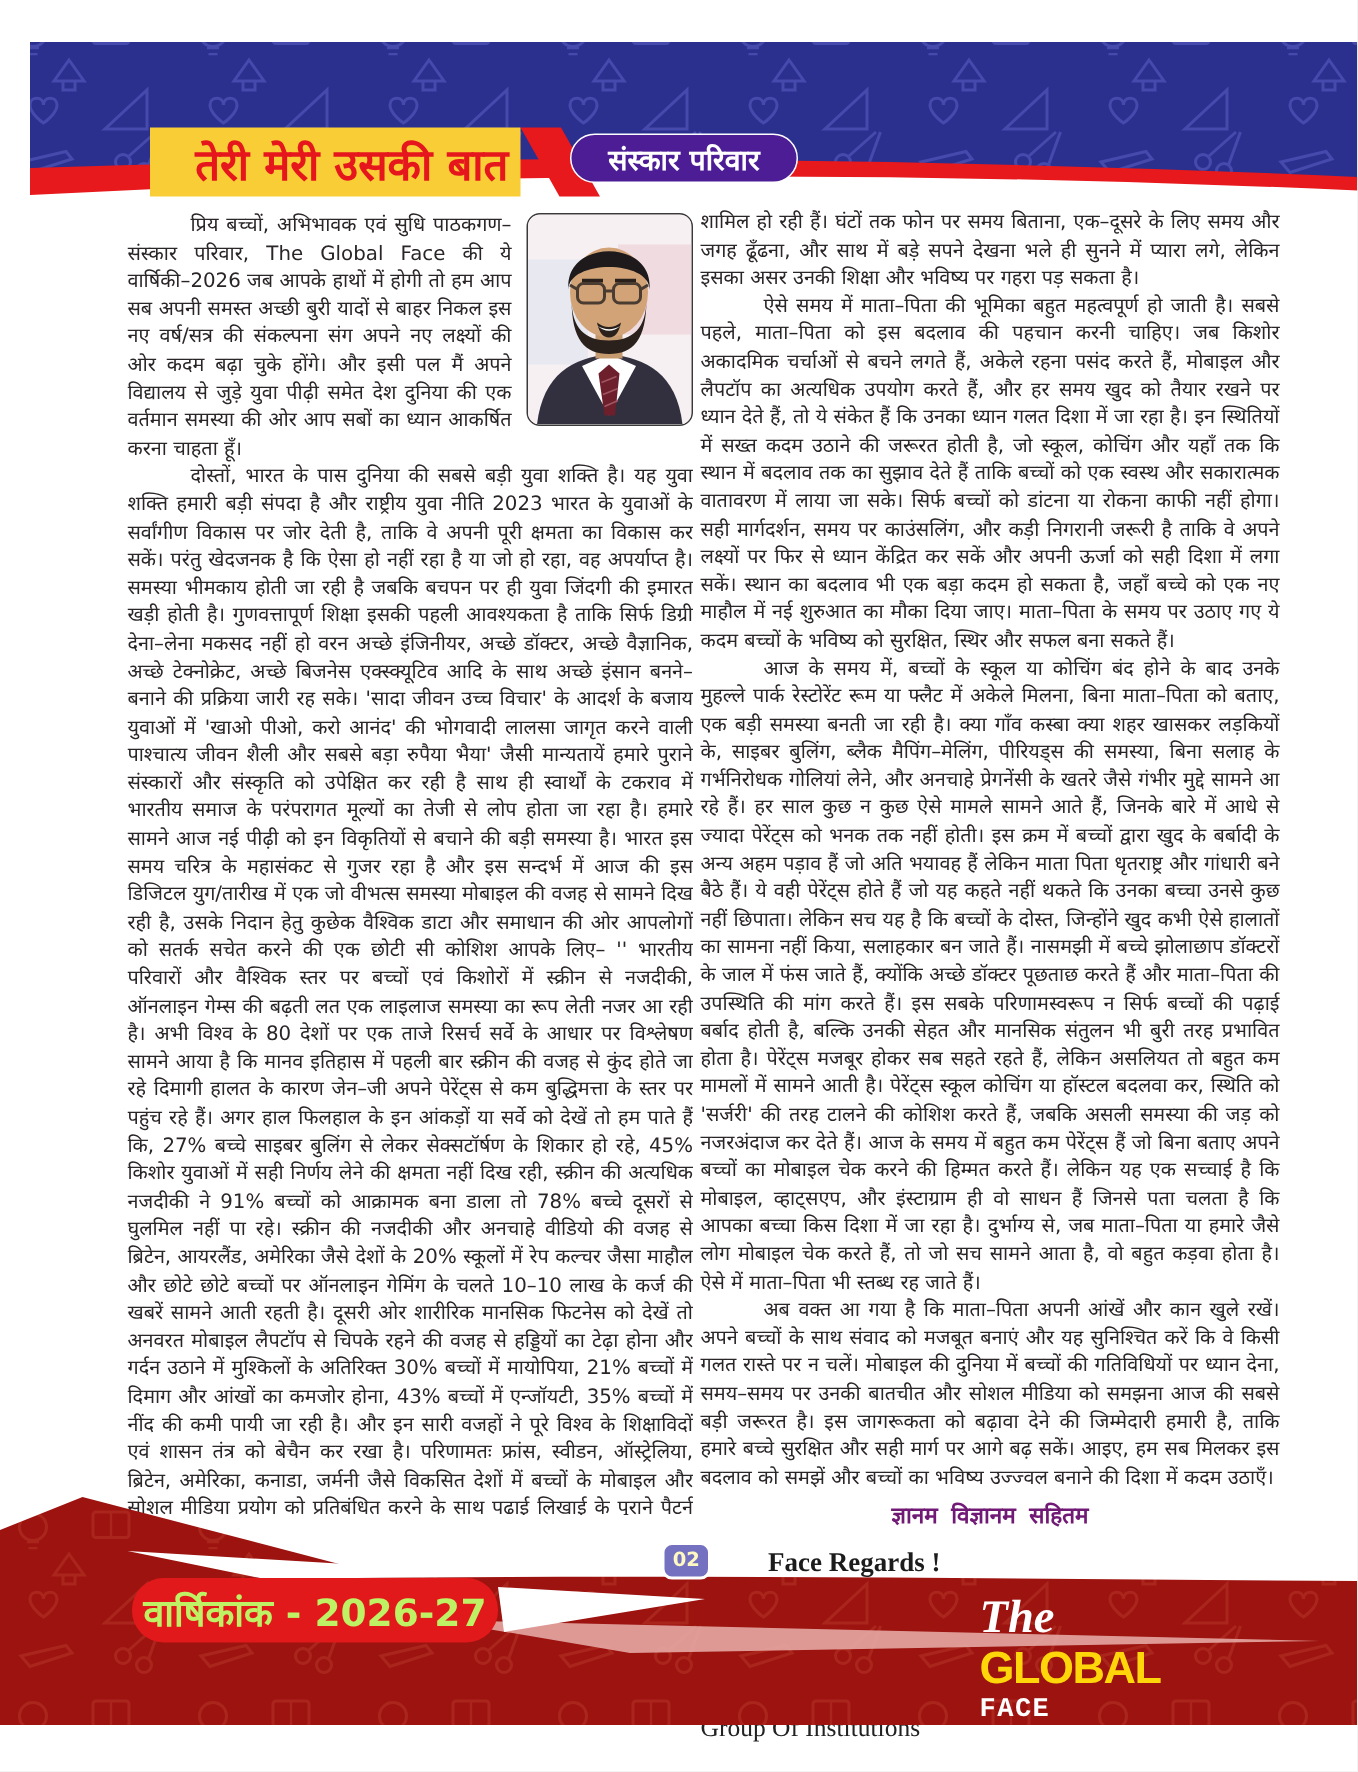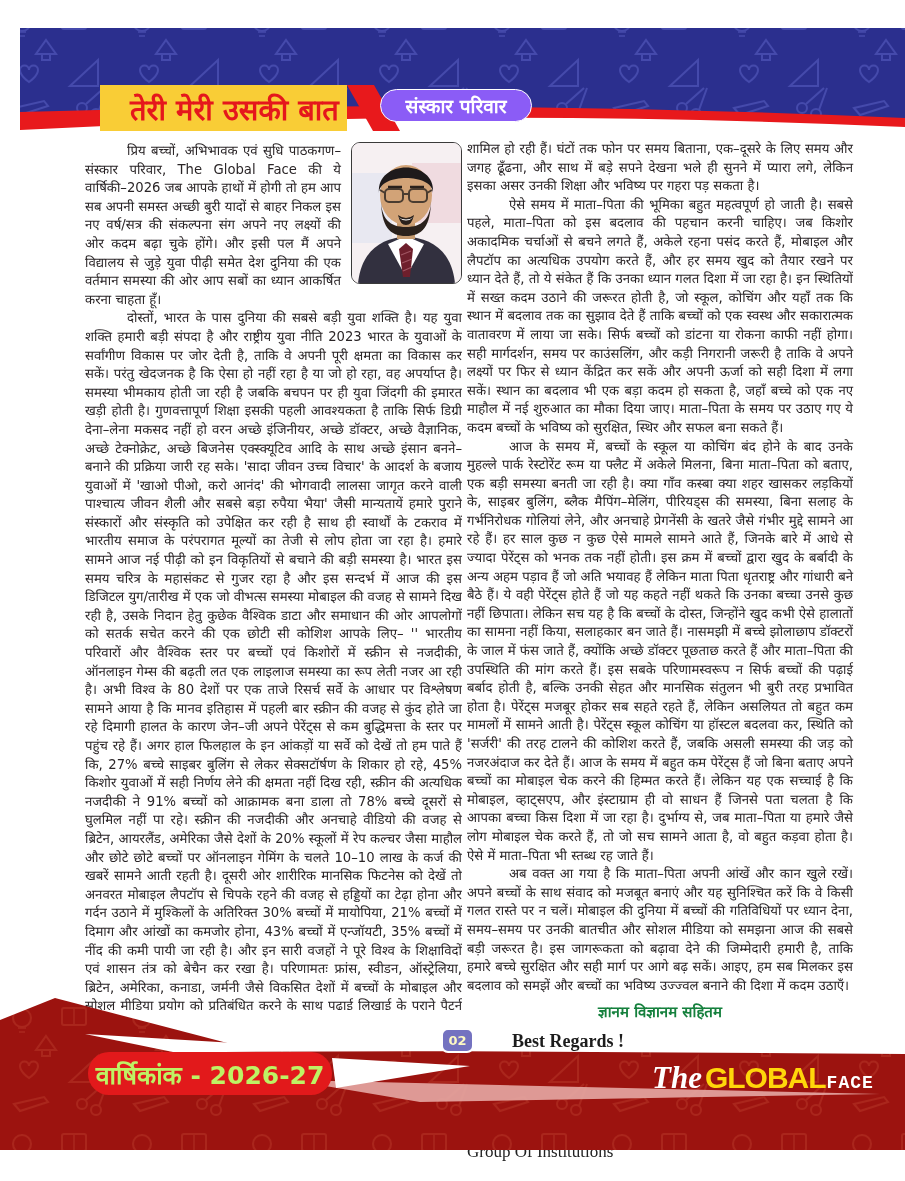--- a/index.html
+++ b/index.html
@@ -5,52 +5,52 @@
   html,body{margin:0;padding:0;background:#e9e9e9;}
   .page{position:relative;width:905px;height:1181px;background:#ffffff;overflow:hidden;
         font-family:"DejaVu Sans","Liberation Sans",sans-serif;margin:0 auto;}
   svg{display:block;}
   
   .header-art{position:absolute;left:0;top:0;z-index:2;}
   .title-box{position:absolute;left:100px;top:85px;width:247px;height:46px;z-index:3;
              display:flex;align-items:center;justify-content:center;
              color:#e5171c;font-weight:800;font-size:29px;white-space:nowrap;padding-left:11px;}
   .family-badge{position:absolute;left:380px;top:89px;width:152px;height:33px;z-index:3;
-             background:#8b5cf6;border:1.5px solid #ffffff;border-radius:17px;
+             background:#4c1d95;border:1.5px solid #ffffff;border-radius:17px;
              display:flex;align-items:center;justify-content:center;box-sizing:border-box;
              color:#ffffff;font-weight:bold;font-size:19px;white-space:nowrap;}
   
   .col{position:absolute;z-index:1;color:#2a2527;font-size:13.2px;line-height:18.6px;
        text-align:justify;}
   .col p{margin:0;padding:0;}
   .col p.indent{text-indent:42px;}
   .col-left{left:85px;top:142px;width:377px;height:868px;overflow:hidden;}
   .col-right{left:467px;top:140px;width:386px;}
   .portrait{float:right;width:109px;height:140px;margin:0 0 6px 10px;
             border:1.5px solid #3a3a3a;border-radius:9px;overflow:hidden;background:#f7f1f3;}
   
-  .motto{text-align:center;font-weight:bold;font-size:15px;margin-top:8px;color:#15803d;}
+  .motto{text-align:center;font-weight:bold;font-size:15px;margin-top:8px;color:#701a75;font-family:Liberation Mono, monospace;}
   .regards{font-family:"Liberation Serif",serif;font-weight:bold;font-size:18px;
            margin:10px 0 0 45px;text-align:left;color:#1c1c1c;}
   .sig-row{text-align:right;padding-right:6px;margin-top:-8px;}
   .founder{text-align:right;color:#e02a26;font-family:"Liberation Serif",serif;
            font-weight:bold;font-size:21px;padding-right:10px;margin-top:-4px;}
   .org{font-family:"Liberation Serif",serif;font-size:17px;
        padding-right:10px;color:#222;line-height:22px;}
   
   .footer-art{position:absolute;left:0;top:996px;z-index:5;}
   .issue-pill{position:absolute;left:88px;top:1052px;width:244px;height:43px;z-index:6;
               background:#e2191b;border-radius:21px;display:flex;align-items:center;
               justify-content:center;color:#bef264;font-weight:bold;font-size:25px;
               white-space:nowrap;}
   .page-badge{position:absolute;left:441px;top:1028px;width:33px;height:25px;z-index:6;
               background:#7472c0;border:2px solid #ffffff;border-radius:7px;
               box-sizing:border-box;display:flex;align-items:center;justify-content:center;
               color:#fef9c3;font-weight:bold;font-size:13px;}
-  .logo{position:absolute;left:652px;top:1060px;z-index:6;display:flex;align-items:baseline;}
+  .logo{position:absolute;left:652px;top:1060px;z-index:6;display:flex;align-items:baseline;flex-direction:column;}
   .logo-the{font-family:"Liberation Serif",serif;font-style:italic;font-weight:bold;
             color:#ffffff;font-size:31px;margin-right:3px;}
   .logo-global{font-family:"Liberation Sans",sans-serif;font-weight:900;color:#ffd60a;
             font-size:30px;letter-spacing:-1px;}
   .logo-face{font-family:Liberation Mono, monospace;font-weight:800;color:#ffffff;
             font-size:18px;letter-spacing:1px;margin-left:1px;}
 </style>
 </head>
 <body>
 
@@ -128,21 +128,21 @@
     <p class="indent">दोस्तों, भारत के पास दुनिया की सबसे बड़ी युवा शक्ति है। यह युवा शक्ति हमारी बड़ी संपदा है और राष्ट्रीय युवा नीति 2023 भारत के युवाओं के सर्वांगीण विकास पर जोर देती है, ताकि वे अपनी पूरी क्षमता का विकास कर सकें। परंतु खेदजनक है कि ऐसा हो नहीं रहा है या जो हो रहा, वह अपर्याप्त है। समस्या भीमकाय होती जा रही है जबकि बचपन पर ही युवा जिंदगी की इमारत खड़ी होती है। गुणवत्तापूर्ण शिक्षा इसकी पहली आवश्यकता है ताकि सिर्फ डिग्री देना–लेना मकसद नहीं हो वरन अच्छे इंजिनीयर, अच्छे डॉक्टर, अच्छे वैज्ञानिक, अच्छे टेक्नोक्रेट, अच्छे बिजनेस एक्स्क्यूटिव आदि के साथ अच्छे इंसान बनने–बनाने की प्रक्रिया जारी रह सके। 'सादा जीवन उच्च विचार' के आदर्श के बजाय युवाओं में 'खाओ पीओ, करो आनंद' की भोगवादी लालसा जागृत करने वाली पाश्चात्य जीवन शैली और सबसे बड़ा रुपैया भैया' जैसी मान्यतायें हमारे पुराने संस्कारों और संस्कृति को उपेक्षित कर रही है साथ ही स्वार्थों के टकराव में भारतीय समाज के परंपरागत मूल्यों का तेजी से लोप होता जा रहा है। हमारे सामने आज नई पीढ़ी को इन विकृतियों से बचाने की बड़ी समस्या है। भारत इस समय चरित्र के महासंकट से गुजर रहा है और इस सन्दर्भ में आज की इस डिजिटल युग/तारीख में एक जो वीभत्स समस्या मोबाइल की वजह से सामने दिख रही है, उसके निदान हेतु कुछेक वैश्विक डाटा और समाधान की ओर आपलोगों को सतर्क सचेत करने की एक छोटी सी कोशिश आपके लिए– '' भारतीय परिवारों और वैश्विक स्तर पर बच्चों एवं किशोरों में स्क्रीन से नजदीकी, ऑनलाइन गेम्स की बढ़ती लत एक लाइलाज समस्या का रूप लेती नजर आ रही है। अभी विश्व के 80 देशों पर एक ताजे रिसर्च सर्वे के आधार पर विश्लेषण सामने आया है कि मानव इतिहास में पहली बार स्क्रीन की वजह से कुंद होते जा रहे दिमागी हालत के कारण जेन–जी अपने पेरेंट्स से कम बुद्धिमत्ता के स्तर पर पहुंच रहे हैं। अगर हाल फिलहाल के इन आंकड़ों या सर्वे को देखें तो हम पाते हैं कि, 27% बच्चे साइबर बुलिंग से लेकर सेक्सटॉर्षण के शिकार हो रहे, 45% किशोर युवाओं में सही निर्णय लेने की क्षमता नहीं दिख रही, स्क्रीन की अत्यधिक नजदीकी ने 91% बच्चों को आक्रामक बना डाला तो 78% बच्चे दूसरों से घुलमिल नहीं पा रहे। स्क्रीन की नजदीकी और अनचाहे वीडियो की वजह से ब्रिटेन, आयरलैंड, अमेरिका जैसे देशों के 20% स्कूलों में रेप कल्चर जैसा माहौल और छोटे छोटे बच्चों पर ऑनलाइन गेमिंग के चलते 10–10 लाख के कर्ज की खबरें सामने आती रहती है। दूसरी ओर शारीरिक मानसिक फिटनेस को देखें तो अनवरत मोबाइल लैपटॉप से चिपके रहने की वजह से हड्डियों का टेढ़ा होना और गर्दन उठाने में मुश्किलों के अतिरिक्त 30% बच्चों में मायोपिया, 21% बच्चों में दिमाग और आंखों का कमजोर होना, 43% बच्चों में एन्जॉयटी, 35% बच्चों में नींद की कमी पायी जा रही है। और इन सारी वजहों ने पूरे विश्व के शिक्षाविदों एवं शासन तंत्र को बेचैन कर रखा है। परिणामतः फ्रांस, स्वीडन, ऑस्ट्रेलिया, ब्रिटेन, अमेरिका, कनाडा, जर्मनी जैसे विकसित देशों में बच्चों के मोबाइल और सोशल मीडिया प्रयोग को प्रतिबंधित करने के साथ पढ़ाई लिखाई के पुराने पैटर्न पर वापस आने की मुहिम जोर पकड़ रही है।</p>
 
   </div>
 
   <div class="col col-right">
     <p>शामिल हो रही हैं। घंटों तक फोन पर समय बिताना, एक–दूसरे के लिए समय और जगह ढूँढना, और साथ में बड़े सपने देखना भले ही सुनने में प्यारा लगे, लेकिन इसका असर उनकी शिक्षा और भविष्य पर गहरा पड़ सकता है।</p>
     <p class="indent">ऐसे समय में माता–पिता की भूमिका बहुत महत्वपूर्ण हो जाती है। सबसे पहले, माता–पिता को इस बदलाव की पहचान करनी चाहिए। जब किशोर अकादमिक चर्चाओं से बचने लगते हैं, अकेले रहना पसंद करते हैं, मोबाइल और लैपटॉप का अत्यधिक उपयोग करते हैं, और हर समय खुद को तैयार रखने पर ध्यान देते हैं, तो ये संकेत हैं कि उनका ध्यान गलत दिशा में जा रहा है। इन स्थितियों में सख्त कदम उठाने की जरूरत होती है, जो स्कूल, कोचिंग और यहाँ तक कि स्थान में बदलाव तक का सुझाव देते हैं ताकि बच्चों को एक स्वस्थ और सकारात्मक वातावरण में लाया जा सके। सिर्फ बच्चों को डांटना या रोकना काफी नहीं होगा। सही मार्गदर्शन, समय पर काउंसलिंग, और कड़ी निगरानी जरूरी है ताकि वे अपने लक्ष्यों पर फिर से ध्यान केंद्रित कर सकें और अपनी ऊर्जा को सही दिशा में लगा सकें। स्थान का बदलाव भी एक बड़ा कदम हो सकता है, जहाँ बच्चे को एक नए माहौल में नई शुरुआत का मौका दिया जाए। माता–पिता के समय पर उठाए गए ये कदम बच्चों के भविष्य को सुरक्षित, स्थिर और सफल बना सकते हैं।</p>
     <p class="indent">आज के समय में, बच्चों के स्कूल या कोचिंग बंद होने के बाद उनके मुहल्ले पार्क रेस्टोरेंट रूम या फ्लैट में अकेले मिलना, बिना माता–पिता को बताए, एक बड़ी समस्या बनती जा रही है। क्या गाँव कस्बा क्या शहर खासकर लड़कियों के, साइबर बुलिंग, ब्लैक मैपिंग–मेलिंग, पीरियड्स की समस्या, बिना सलाह के गर्भनिरोधक गोलियां लेने, और अनचाहे प्रेगनेंसी के खतरे जैसे गंभीर मुद्दे सामने आ रहे हैं। हर साल कुछ न कुछ ऐसे मामले सामने आते हैं, जिनके बारे में आधे से ज्यादा पेरेंट्स को भनक तक नहीं होती। इस क्रम में बच्चों द्वारा खुद के बर्बादी के अन्य अहम पड़ाव हैं जो अति भयावह हैं लेकिन माता पिता धृतराष्ट्र और गांधारी बने बैठे हैं। ये वही पेरेंट्स होते हैं जो यह कहते नहीं थकते कि उनका बच्चा उनसे कुछ नहीं छिपाता। लेकिन सच यह है कि बच्चों के दोस्त, जिन्होंने खुद कभी ऐसे हालातों का सामना नहीं किया, सलाहकार बन जाते हैं। नासमझी में बच्चे झोलाछाप डॉक्टरों के जाल में फंस जाते हैं, क्योंकि अच्छे डॉक्टर पूछताछ करते हैं और माता–पिता की उपस्थिति की मांग करते हैं। इस सबके परिणामस्वरूप न सिर्फ बच्चों की पढ़ाई बर्बाद होती है, बल्कि उनकी सेहत और मानसिक संतुलन भी बुरी तरह प्रभावित होता है। पेरेंट्स मजबूर होकर सब सहते रहते हैं, लेकिन असलियत तो बहुत कम मामलों में सामने आती है। पेरेंट्स स्कूल कोचिंग या हॉस्टल बदलवा कर, स्थिति को 'सर्जरी' की तरह टालने की कोशिश करते हैं, जबकि असली समस्या की जड़ को नजरअंदाज कर देते हैं। आज के समय में बहुत कम पेरेंट्स हैं जो बिना बताए अपने बच्चों का मोबाइल चेक करने की हिम्मत करते हैं। लेकिन यह एक सच्चाई है कि मोबाइल, व्हाट्सएप, और इंस्टाग्राम ही वो साधन हैं जिनसे पता चलता है कि आपका बच्चा किस दिशा में जा रहा है। दुर्भाग्य से, जब माता–पिता या हमारे जैसे लोग मोबाइल चेक करते हैं, तो जो सच सामने आता है, वो बहुत कड़वा होता है। ऐसे में माता–पिता भी स्तब्ध रह जाते हैं।</p>
     <p class="indent">अब वक्त आ गया है कि माता–पिता अपनी आंखें और कान खुले रखें। अपने बच्चों के साथ संवाद को मजबूत बनाएं और यह सुनिश्चित करें कि वे किसी गलत रास्ते पर न चलें। मोबाइल की दुनिया में बच्चों की गतिविधियों पर ध्यान देना, समय–समय पर उनकी बातचीत और सोशल मीडिया को समझना आज की सबसे बड़ी जरूरत है। इस जागरूकता को बढ़ावा देने की जिम्मेदारी हमारी है, ताकि हमारे बच्चे सुरक्षित और सही मार्ग पर आगे बढ़ सकें। आइए, हम सब मिलकर इस बदलाव को समझें और बच्चों का भविष्य उज्ज्वल बनाने की दिशा में कदम उठाएँ।</p>
     <div class="motto">ज्ञानम विज्ञानम सहितम</div>
-    <div class="regards">Best Regards !</div>
+    <div class="regards">Face Regards !</div>
     <div class="sig-row">
       <svg class="signature" width="215" height="62" viewBox="0 0 220 70" aria-hidden="true">
         <g stroke="#23225f" stroke-width="2.4" fill="none" stroke-linecap="round">
           <path d="M15,45 C25,15 38,12 34,26 C30,38 22,50 28,48 C40,44 50,20 58,22 C64,24 56,40 62,42 C70,44 78,30 84,32"></path>
           <path d="M95,38 C100,28 108,24 112,28 C116,32 108,44 104,46"></path>
           <path d="M118,20 L112,52"></path>
           <path d="M125,35 C135,25 145,28 142,38 C139,46 130,50 128,44 C135,30 150,20 160,24 C170,28 160,44 164,46 C172,48 182,36 190,38 C198,40 196,50 204,44"></path>
           <path d="M200,18 C205,26 203,36 200,42"></path>
           <path d="M60,58 C120,67 175,62 206,53"></path>
         </g>

